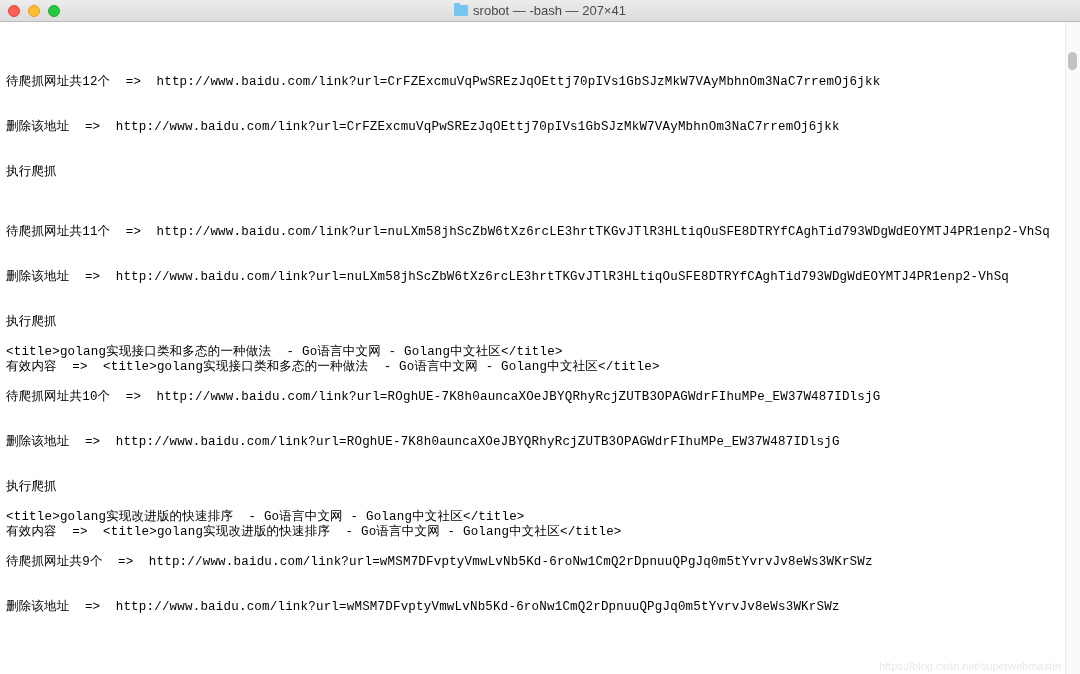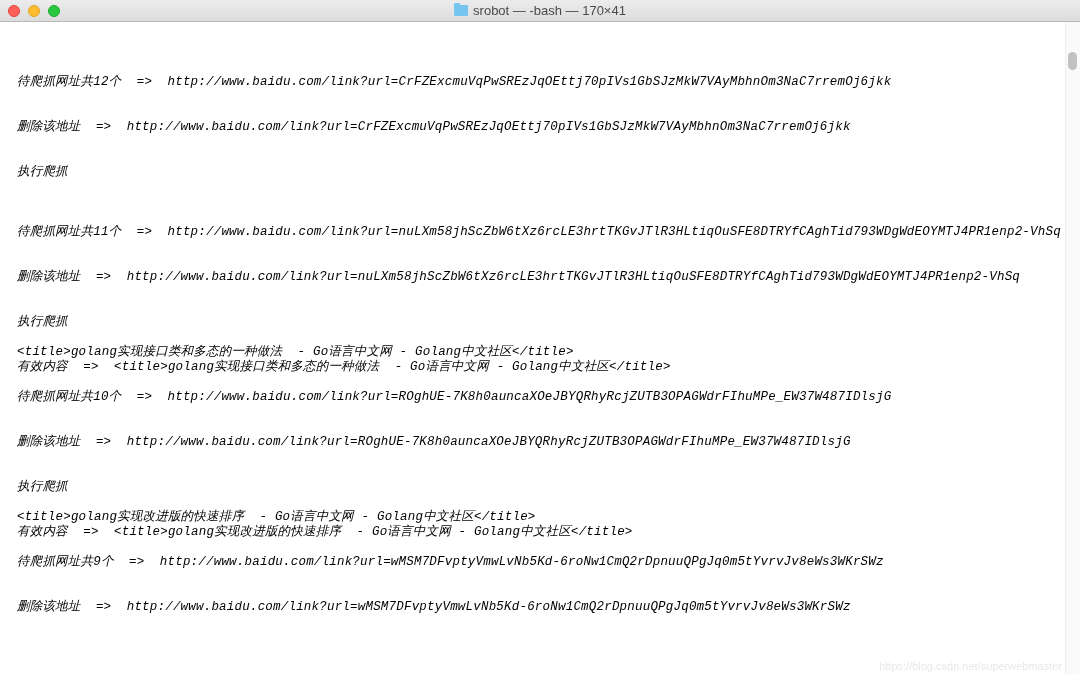--- a/index.html
+++ b/index.html
@@ -59,28 +59,27 @@
       height: 3px;
       background: #76c5f0;
       border-radius: 1px 1px 0 0;
     }
     .terminal-body {
       background: #ffffff;
       height: calc(100% - 22px);
       position: relative;
     }
     .terminal-content {
-      padding: 8px 17px;
+      padding: 8px 6px;
       font-family: "Menlo", "Monaco", "Courier New", monospace;
       font-size: 12.5px;
       line-height: 15px;
       color: #000000;
       white-space: pre;
       letter-spacing: 0.2px;
-      font-style: italic;
     }
     .scrollbar-track {
       position: absolute;
       right: 0;
       top: 0;
       width: 15px;
       height: 100%;
       background: #fafafa;
       border-left: 1px solid #ededed;
     }
@@ -106,21 +105,21 @@
 <body>
 
 <div class="titlebar">
   <div class="traffic-lights">
     <div class="traffic-light tl-close"></div>
     <div class="traffic-light tl-min"></div>
     <div class="traffic-light tl-max"></div>
   </div>
   <div class="title-center">
     <div class="folder-icon"></div>
-    <span>srobot — -bash — 170×41</span>
+    <span>srobot — -bash — 207×41</span>
   </div>
 </div>
 
 <div class="terminal-body">
   <div class="terminal-content" id="terminal-output">
 
 
 待爬抓网址共12个  =&gt;  http://www.baidu.com/link?url=CrFZExcmuVqPwSREzJqOEttj70pIVs1GbSJzMkW7VAyMbhnOm3NaC7rremOj6jkk
 
 

